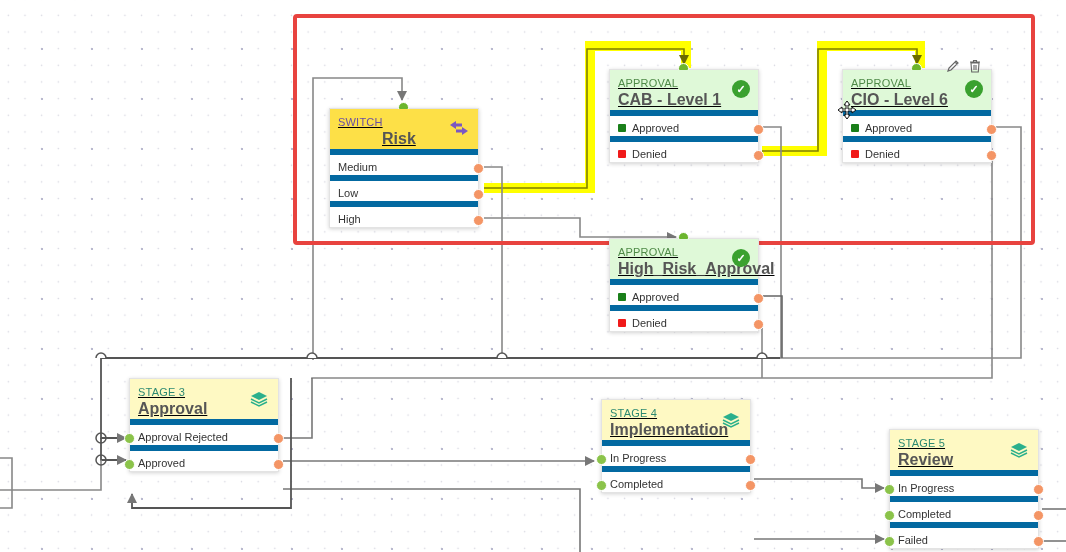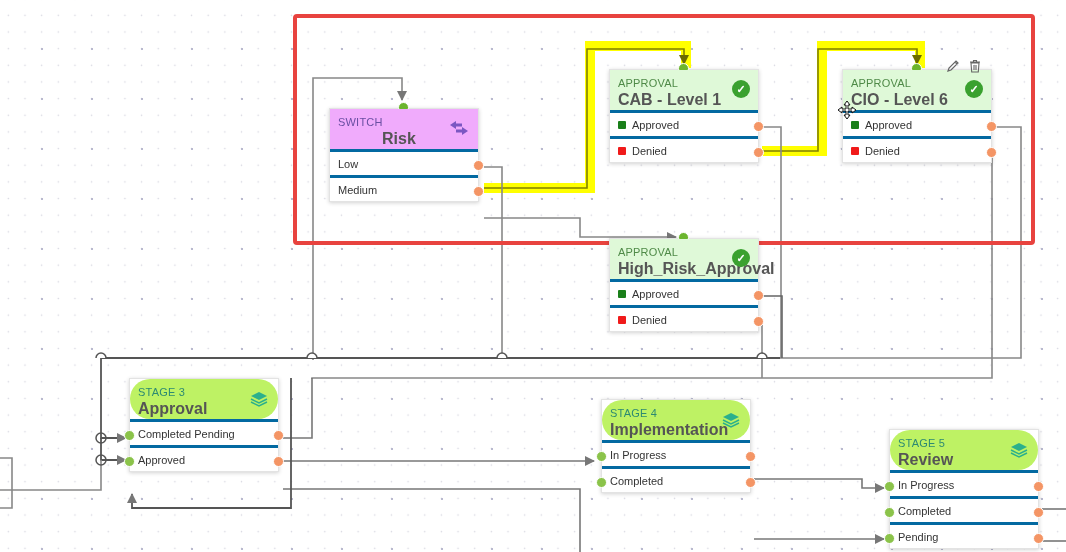--- a/index.html
+++ b/index.html
@@ -15,36 +15,36 @@
   }
   #canvas { position:absolute; left:0; top:0; width:1066px; height:552px; }
   svg.wires { position:absolute; left:0; top:0; pointer-events:none; }
   .node {
     position:absolute; background:#fff;
     box-shadow: 0 1px 4px rgba(0,0,0,0.18);
     border:1px solid #e3e3e3;
     box-sizing:border-box;
   }
   .node .hdr {
-    height:40px; padding:6px 8px 0 8px; box-sizing:border-box; position:relative;
+    height:40px; padding:6px 8px 0 8px; box-sizing:border-box; position:relative;text-decoration:underline;
   }
   .node .type { font-size:11px; letter-spacing:0.2px; line-height:14px; }
   .node .title { font-size:16px; font-weight:bold; line-height:16px; margin-top:2px; }
-  .switch .hdr { background:#f0abfc; }
+  .switch .hdr { background:#fde047; }
   .switch .type { color:#6a4fa3; }
   .switch .title { color:#555;padding-left:44px; }
   .approval .hdr { background:#dff9d8; }
   .approval .type { color:#4f8a48; }
   .approval .title { color:#555; }
-  .stage .hdr { background:#bef264;border-radius:20px; }
+  .stage .hdr { background:#fef9c3; }
   .stage .type { color:#2d8a72; }
   .stage .title { color:#555; }
   .row {
     height:26px; line-height:25px; font-size:11px; color:#333;
-    border-top:3px solid #0369a1; padding-left:8px; position:relative; box-sizing:border-box;
+    border-top:6px solid #0369a1; padding-left:8px; position:relative; box-sizing:border-box;
   }
   .row .sq { display:inline-block; width:8px; height:8px; margin-right:6px; vertical-align:-0px; border-radius:1px; }
   .sq.green { background:#1a7f1a; }
   .sq.red { background:#f01a1a; }
   .port {
     position:absolute; width:9px; height:9px; border-radius:50%;
     border:1.5px solid #fff; box-sizing:content-box;
   }
   .port.out { background:#f49565; right:-6px; top:8px; }
   .port.in { background:#8bc34a; left:-6px; top:8px; }
@@ -134,25 +134,29 @@
     <span class="port top"></span>
     <div class="hdr">
       <div class="type">SWITCH</div>
       <div class="title">Risk</div>
       <svg class="hdr-icon" width="18" height="14" viewBox="0 0 18 14">
         <path d="M0,4 L6,0 L6,2.5 L12,2.5 L12,5.5 L6,5.5 L6,8 z" fill="#7b57c2"></path>
         <path d="M18,10 L12,6 L12,8.5 L6,8.5 L6,11.5 L12,11.5 L12,14 z" fill="#7b57c2"></path>
       </svg>
     </div>
     <div class="row">
+      <span>Medium</span>
+      <span class="port out"></span>
+    </div>
+    <div class="row">
       <span>Low</span>
       <span class="port out"></span>
     </div>
     <div class="row">
-      <span>Medium</span>
+      <span>High</span>
       <span class="port out"></span>
     </div>
   </div>
 
   <div class="node approval" style="left:609px; top:69px; width:150px;">
     <span class="port top"></span>
     <div class="hdr">
       <div class="type">APPROVAL</div>
       <div class="title">CAB - Level 1</div>
       <div class="check">✓</div>
@@ -219,21 +223,21 @@
       <div class="type">STAGE 3</div>
       <div class="title">Approval</div>
       <svg class="hdr-icon" width="18" height="16" viewBox="0 0 18 16">
         <path d="M9,1 L17,5 L9,9 L1,5 z" fill="#2bb08c"></path>
         <path d="M1,8 L9,12 L17,8" fill="none" stroke="#2bb08c" stroke-width="1.5"></path>
         <path d="M1,11 L9,15 L17,11" fill="none" stroke="#2bb08c" stroke-width="1.5"></path>
       </svg>
     </div>
     <div class="row">
       <span class="port in"></span>
-      <span>Completed Pending</span>
+      <span>Approval Rejected</span>
       <span class="port out"></span>
     </div>
     <div class="row">
       <span class="port in"></span>
       <span>Approved</span>
       <span class="port out"></span>
     </div>
   </div>
 
   <div class="node stage" style="left:601px; top:399px; width:150px;">
@@ -273,18 +277,18 @@
       <span>In Progress</span>
       <span class="port out"></span>
     </div>
     <div class="row">
       <span class="port in"></span>
       <span>Completed</span>
       <span class="port out"></span>
     </div>
     <div class="row">
       <span class="port in"></span>
-      <span>Pending</span>
+      <span>Failed</span>
       <span class="port out"></span>
     </div>
   </div>
 
 </div>
 
 </body></html>

